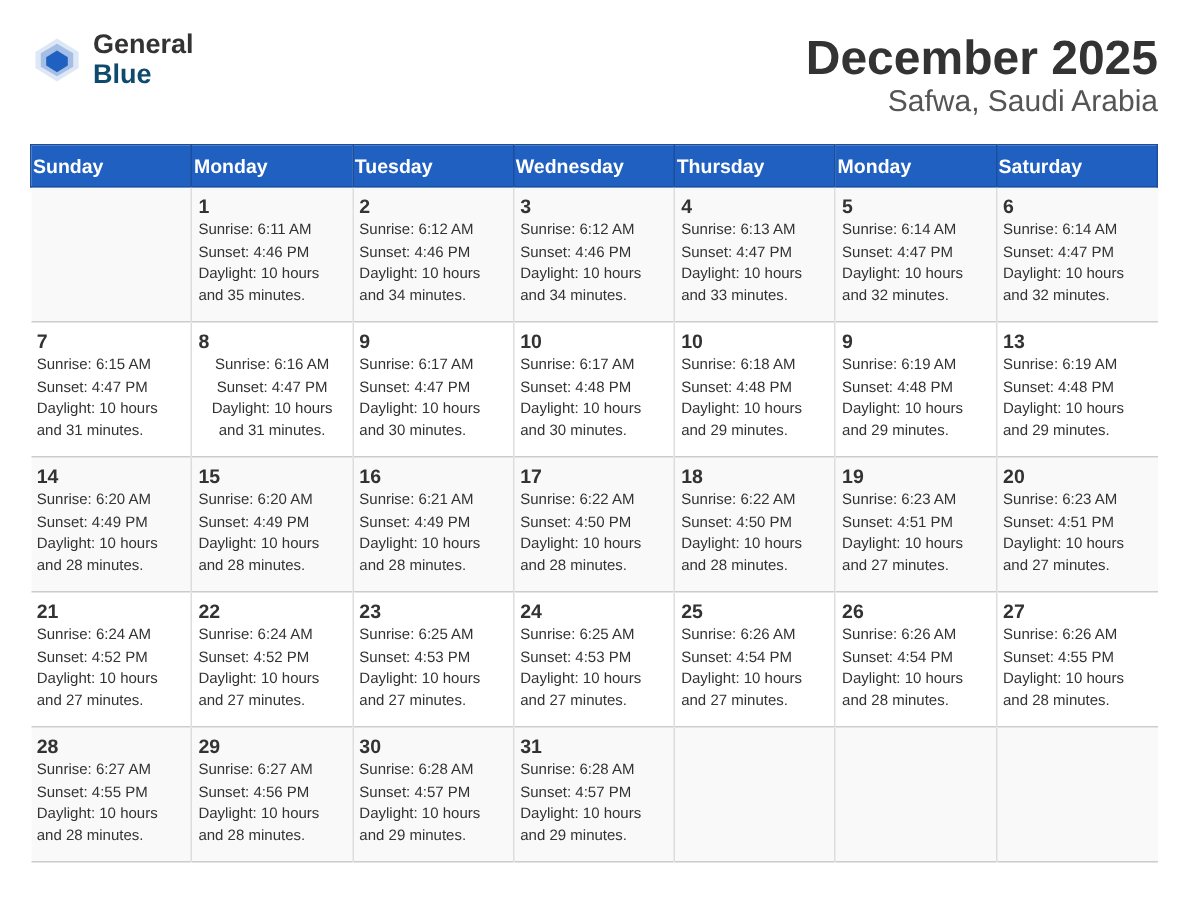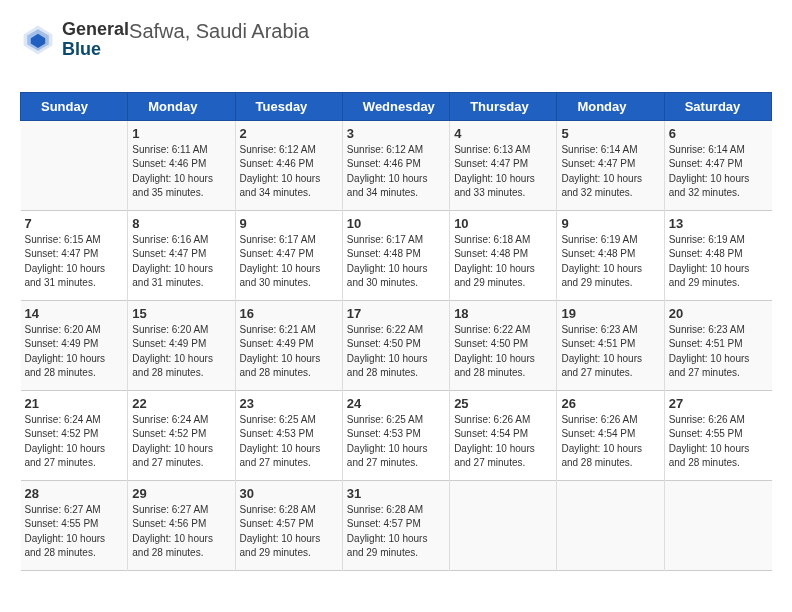--- a/index.html
+++ b/index.html
@@ -5,23 +5,23 @@
     * { margin: 0; padding: 0; box-sizing: border-box; }
     body {
       font-family: Arial, sans-serif;
       background: #fff;
       width: 792px;
       min-height: 612px;
       padding: 20px;
     }
     .header {
       display: flex;
-      justify-content: flex-start;
+      justify-content: space-between;
       align-items: flex-start;
-      margin-bottom: 32px;
+      margin-bottom: 16px;
     }
     .logo {
       display: flex;
       align-items: center;
       gap: 6px;
     }
     .logo-text {
       display: flex;
       flex-direction: column;
       line-height: 1.1;
@@ -55,21 +55,21 @@
     table {
       width: 100%;
       border-collapse: collapse;
       table-layout: fixed;
     }
     thead tr th {
       background-color: #2060c0;
       color: #fff;
       font-size: 13px;
       font-weight: bold;
-      padding: 6px 20px;
+      padding: 6px 1px;
       text-align: left;
       border: 1px solid #1a4fa0;
     }
     tbody tr {
       border-bottom: 1px solid #ccc;
     }
     tbody tr td {
       vertical-align: top;
       padding: 5px 4px;
       font-size: 10.5px;
@@ -107,20 +107,21 @@
       <polygon points="20,4 36,14 36,26 20,36 4,26 4,14" fill="#2060c0" opacity="0.15"></polygon>
       <polygon points="20,8 32,15 32,25 20,32 8,25 8,15" fill="#2060c0" opacity="0.3"></polygon>
       <polygon points="20,13 28,18 28,24 20,29 12,24 12,18" fill="#2060c0"></polygon>
     </svg>
     <div class="logo-text">
       <span class="logo-general">General</span>
       <span class="logo-blue">Blue</span>
     </div>
   </div>
   <div class="title-block">
+    <div class="month-title">December 2025</div>
     <div class="subtitle">Safwa, Saudi Arabia</div>
   </div>
 </div>
 
 <table>
   <thead>
     <tr>
     <th>Sunday</th>
         <th>Monday</th>
         <th>Tuesday</th>
@@ -179,21 +180,21 @@
       <tr>
         <td>
           <span class="day-num">7</span>
           <div class="day-info" style="white-space: pre-line;">Sunrise: 6:15 AM
 Sunset: 4:47 PM
 Daylight: 10 hours
 and 31 minutes.</div>
         </td>
         <td>
           <span class="day-num">8</span>
-          <div class="day-info" style="white-space: pre-line;">Sunrise: 6:16 AM
+          <div class="day-info" style="white-space: pre-line; text-align: center;">Sunrise: 6:16 AM
 Sunset: 4:47 PM
 Daylight: 10 hours
 and 31 minutes.</div>
         </td>
         <td>
           <span class="day-num">9</span>
           <div class="day-info" style="white-space: pre-line;">Sunrise: 6:17 AM
 Sunset: 4:47 PM
 Daylight: 10 hours
 and 30 minutes.</div>

